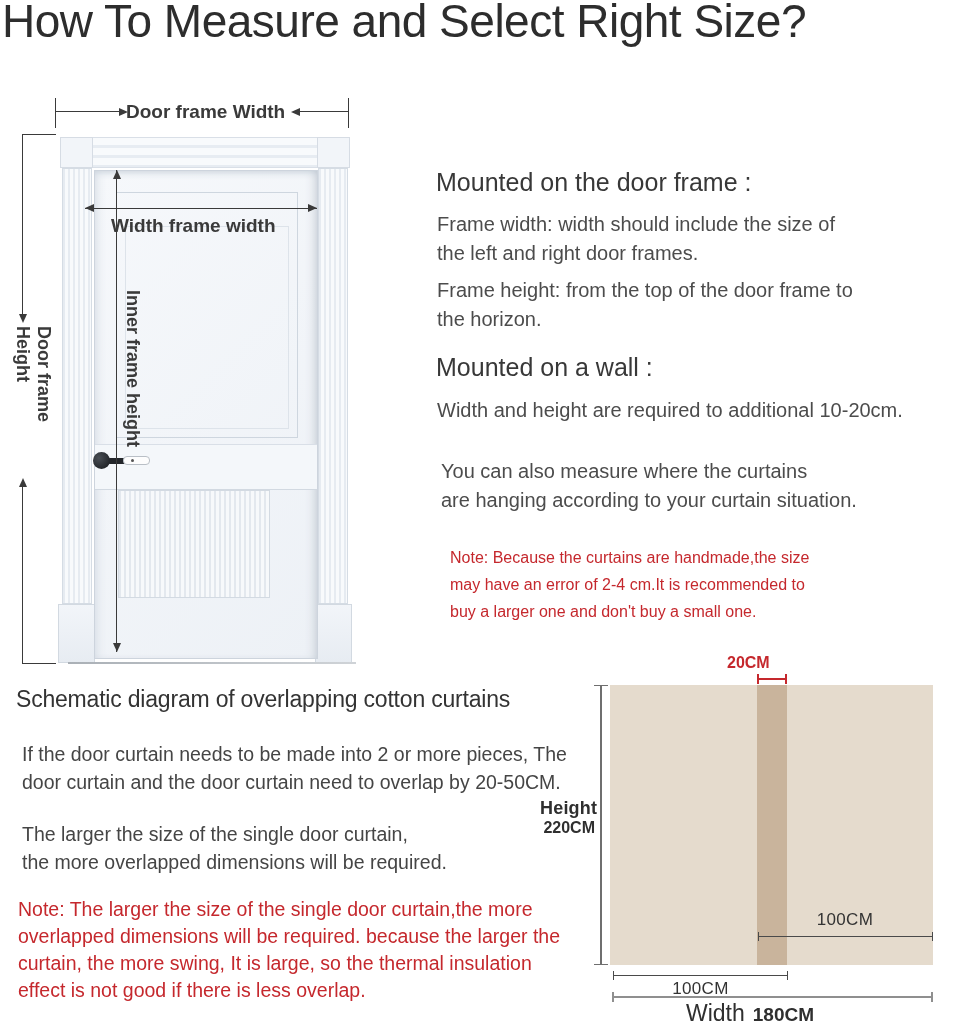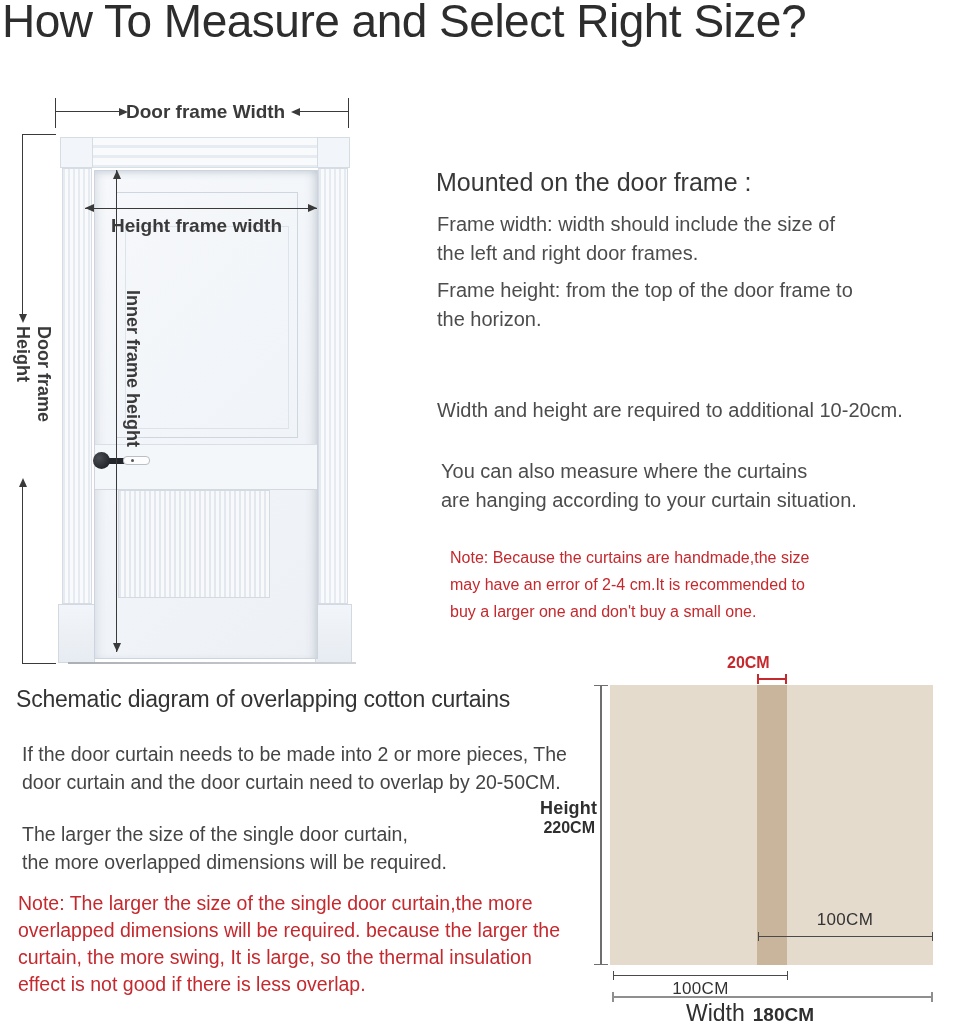--- a/index.html
+++ b/index.html
@@ -111,49 +111,50 @@
   <div class="abs ribbed"></div>
   <div class="abs handle-rod"></div>
   <div class="abs handle-grip"></div>
   <div class="abs handle-dot"></div>
   <div class="abs handle-base"></div>
   <div class="abs floorline"></div>
 
   <div class="hline" style="left:77px;top:116px;width:232px"></div>
   <div class="tri tri-left" style="left:77px;top:112px"></div>
   <div class="tri tri-right" style="left:300px;top:112px"></div>
-  <div class="dimlabel" style="left:103px;top:123px;width:180px">Height frame width</div>
+  <div class="dimlabel" style="left:103px;top:123px;width:180px">Width frame width</div>
 
   <div class="vline" style="left:108px;top:78px;height:482px"></div>
   <div class="tri tri-up" style="left:105px;top:78px"></div>
   <div class="tri tri-down" style="left:105px;top:551px"></div>
   <div class="dimlabel vtext" style="left:114px;top:198px;height:172px;font-size:18px">Inner frame height</div>
 </div>
 
 <div id="measuring" class="abs">
   <div class="subhead" style="top:68px">Mounted on the door frame :</div>
   <div class="body-text" style="top:176px">Frame height: from the top of the door frame to
 the horizon.</div>
   <div class="body-text" style="top:110px">Frame width: width should include the size of
 the left and right door frames.</div>
+  <div class="subhead" style="top:253px">Mounted on a wall :</div>
   <div class="body-text" style="top:296px">Width and height are required to additional 10-20cm.</div>
   <div class="body-text" style="top:357px;left:9px">You can also measure where the curtains
 are hanging according to your curtain situation.</div>
   <div class="note-text" style="top:444px">Note: Because the curtains are handmade,the size
 may have an error of 2-4 cm.It is recommended to
 buy a larger one and don't buy a small one.</div>
 </div>
 
 <div id="overlapsec" class="abs">
   <h3>Schematic diagram of overlapping cotton curtains</h3>
   <div class="bl-text" style="top:58px">If the door curtain needs to be made into 2 or more pieces, The
 door curtain and the door curtain need to overlap by 20-50CM.</div>
   <div class="bl-text" style="top:138px">The larger the size of the single door curtain,
 the more overlapped dimensions will be required.</div>
-  <div class="bl-note" style="top:208px">Note: The larger the size of the single door curtain,the more
+  <div class="bl-note" style="top:214px">Note: The larger the size of the single door curtain,the more
 overlapped dimensions will be required. because the larger the
 curtain, the more swing, It is large, so the thermal insulation
 effect is not good if there is less overlap.</div>
 </div>
 
 <div id="schematic" class="abs">
 
   <div id="s-20cm" class="abs">20CM</div>
   <div class="redline" style="left:217px;top:30px;width:30px;height:2px"></div>
   <div class="redline" style="left:217px;top:26px;width:2px;height:10px"></div>

